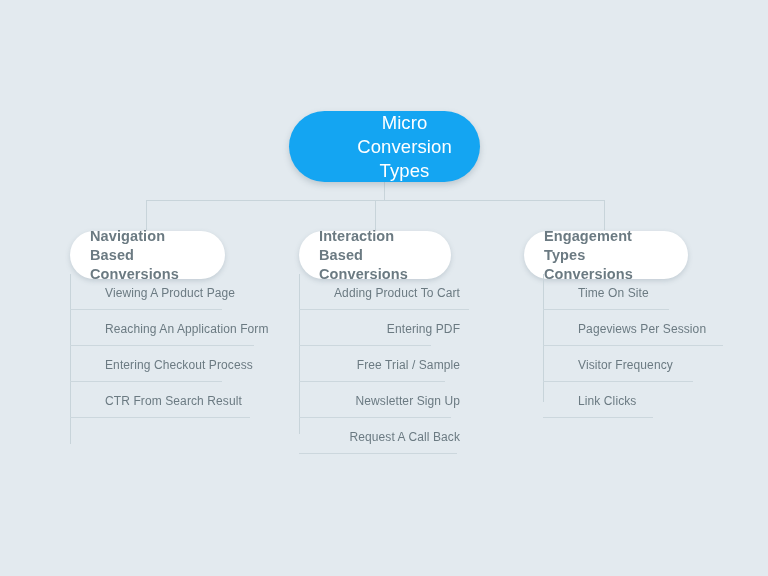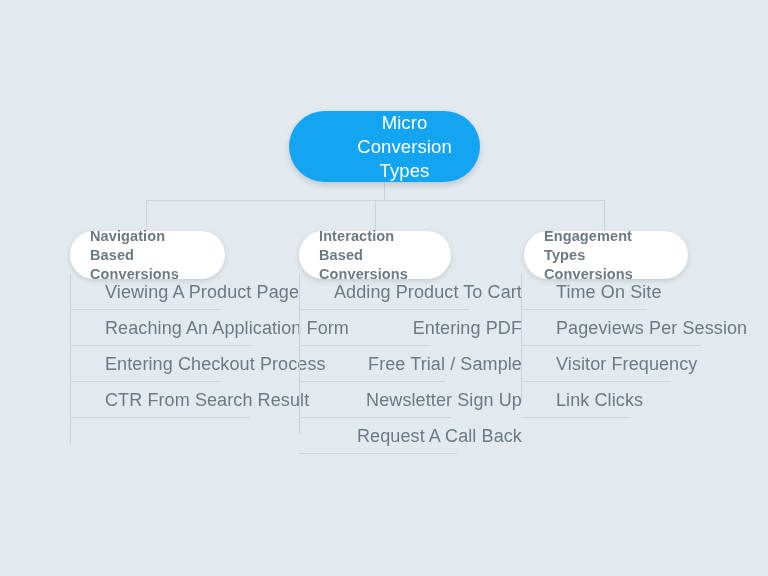--- a/index.html
+++ b/index.html
@@ -85,21 +85,21 @@
     background: #c8d4da;
   }
   .leaf-item {
     position: relative;
     box-sizing: border-box;
     padding: 9px 0 8px 35px;
     display: block;
   }
   .leaf-item .leaf-label {
     color: #6b7a82;
-    font-size: 18px;
+    font-size: 12px;
     line-height: 18px;
     letter-spacing: 0.1px;
     display: inline-block;
   }
   .leaf-rule {
     position: absolute;
     left: 0;
     bottom: 0;
     height: 1px;
     background: #ccd7dd;
@@ -178,21 +178,21 @@
     <div class="leaf-item">
       <span class="leaf-label">Request A Call Back</span>
       <span class="leaf-rule" style="width:158px;"></span>
     </div>
   </div>
 
   <div class="branch-pill" style="left:524px; top:231px; width:164px;">
     <span class="branch-label">Engagement Types Conversions</span>
   </div>
 
-  <div class="leaf-group" style="left:521px; top:274px;">
+  <div class="leaf-group" style="left:543px; top:274px;">
     <div class="leaf-spine" style="height:128px;"></div>
 
     <div class="leaf-item">
       <span class="leaf-label">Time On Site</span>
       <span class="leaf-rule" style="width:126px;"></span>
     </div>
 
     <div class="leaf-item">
       <span class="leaf-label">Pageviews Per Session</span>
       <span class="leaf-rule" style="width:180px;"></span>

